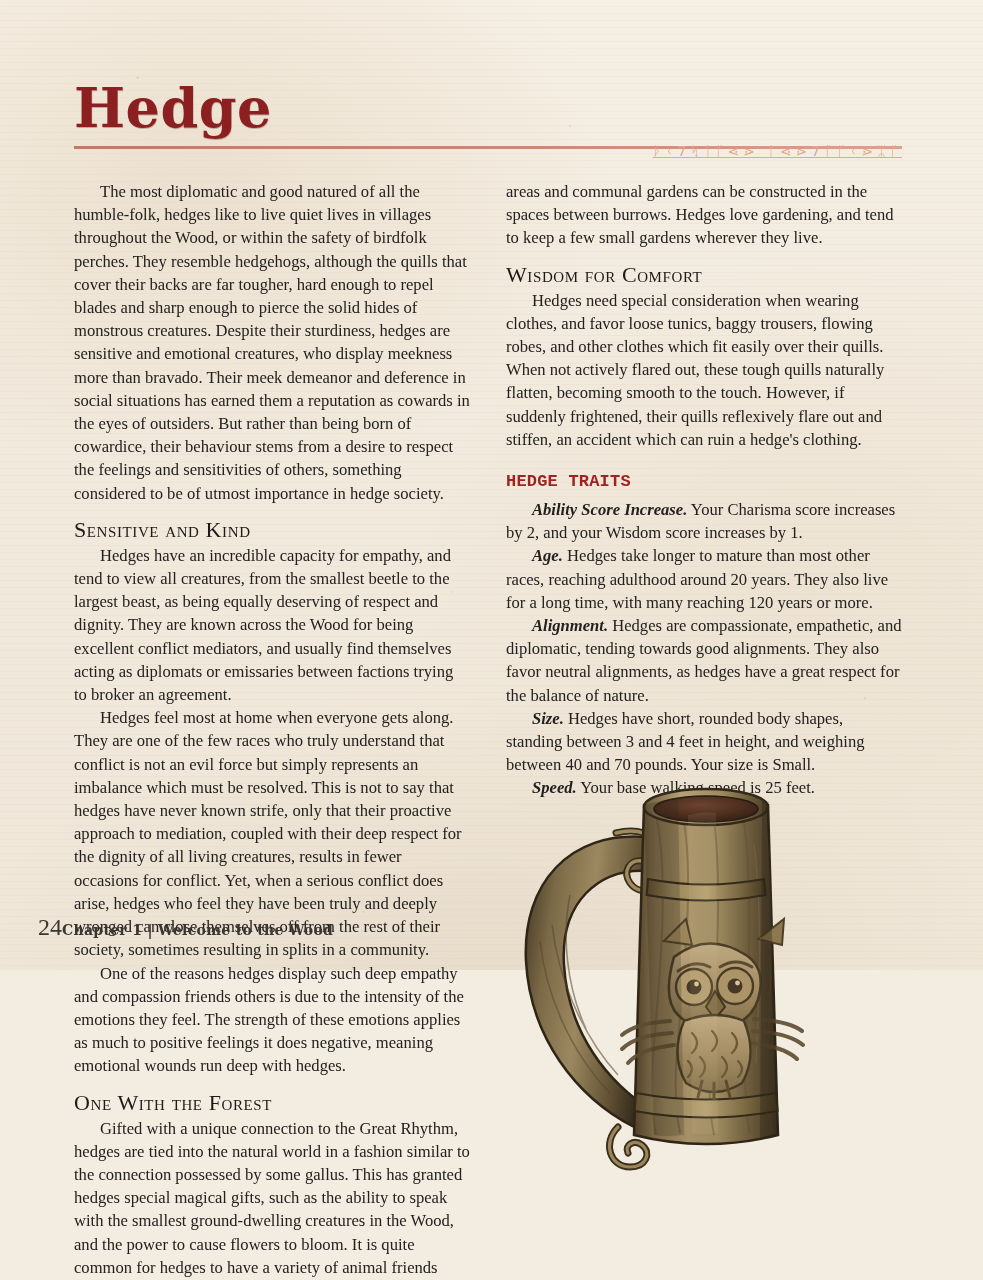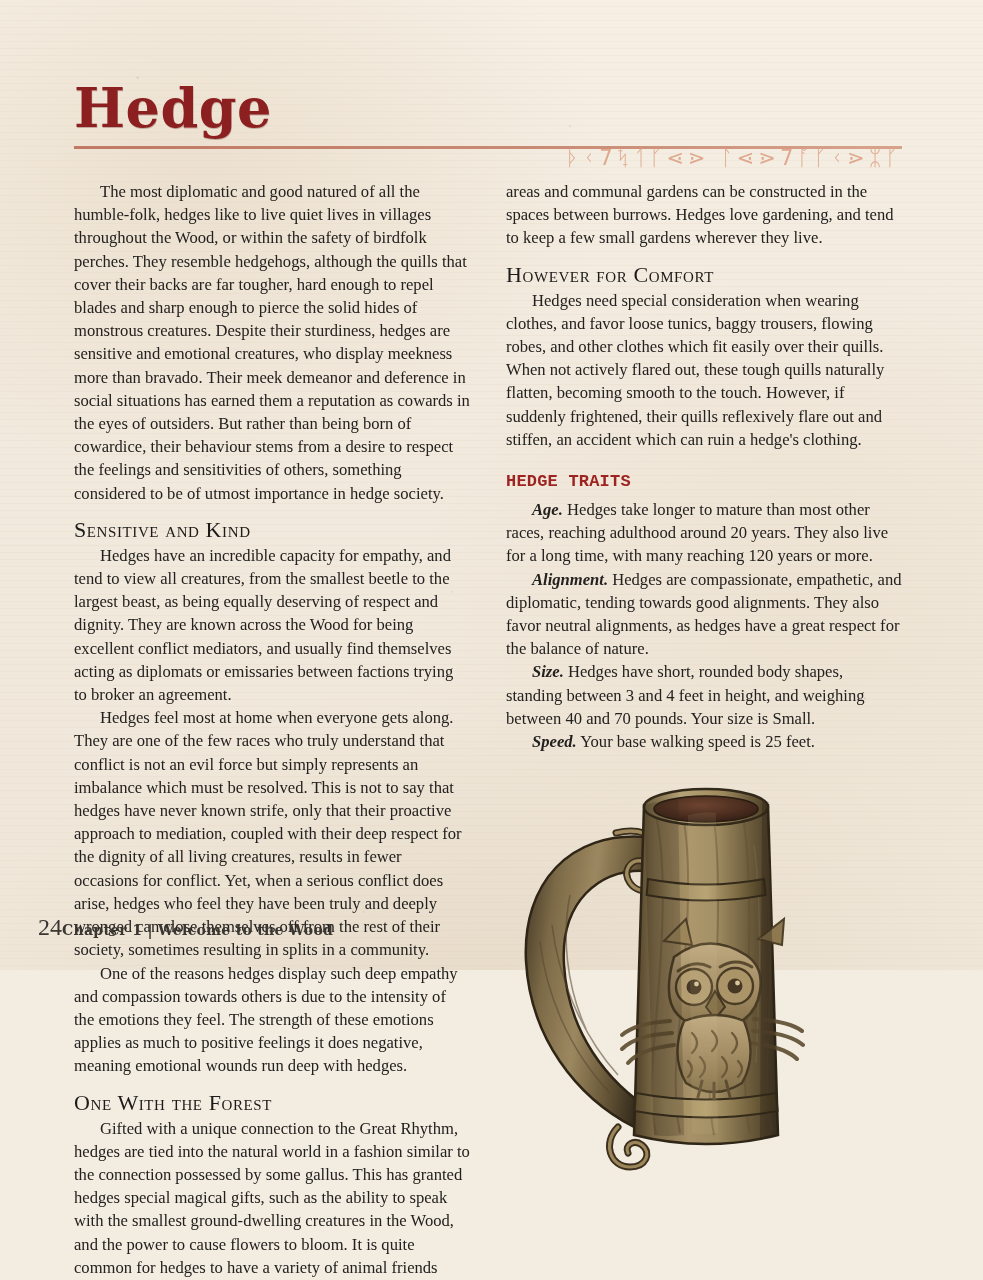--- a/index.html
+++ b/index.html
@@ -73,27 +73,28 @@
     position: absolute;
     left: 0;
     top: 68px;
     width: 828px;
     height: 3px;
     background: linear-gradient(90deg, #c07a66 0%, #c98a74 55%, #d8a38c 100%);
   }
   .runes {
     position: absolute;
     right: 0;
-    top: 68px;
+    top: 61px;
     font-family: "DejaVu Sans", sans-serif;
-    font-size: 21px;
+    font-size: 14px;
     line-height: 24px;
     letter-spacing: 4px;
     color: #dfa98e;
     white-space: nowrap;
+    text-decoration: underline;
   }
 
   
   .columns {
     position: absolute;
     left: 74px;
     top: 180px;
     width: 828px;
     height: 1010px;
   }
@@ -196,35 +197,36 @@
   </div>
 
   <div class="columns">
 
     <div class="col col-left">
       <p class="body">The most diplomatic and good natured of all the humble-folk, hedges like to live quiet lives in villages throughout the Wood, or within the safety of birdfolk perches. They resemble hedgehogs, although the quills that cover their backs are far tougher, hard enough to repel blades and sharp enough to pierce the solid hides of monstrous creatures. Despite their sturdiness, hedges are sensitive and emotional creatures, who display meekness more than bravado. Their meek demeanor and deference in social situations has earned them a reputation as cowards in the eyes of outsiders. But rather than being born of cowardice, their behaviour stems from a desire to respect the feelings and sensitivities of others, something considered to be of utmost importance in hedge society.</p>
 
       <h2 class="section">Sensitive and Kind</h2>
       <p class="body">Hedges have an incredible capacity for empathy, and tend to view all creatures, from the smallest beetle to the largest beast, as being equally deserving of respect and dignity. They are known across the Wood for being excellent conflict mediators, and usually find themselves acting as diplomats or emissaries between factions trying to broker an agreement.</p>
       <p class="body">Hedges feel most at home when everyone gets along. They are one of the few races who truly understand that conflict is not an evil force but simply represents an imbalance which must be resolved. This is not to say that hedges have never known strife, only that their proactive approach to mediation, coupled with their deep respect for the dignity of all living creatures, results in fewer occasions for conflict. Yet, when a serious conflict does arise, hedges who feel they have been truly and deeply wronged can close themselves off from the rest of their society, sometimes resulting in splits in a community.</p>
-      <p class="body">One of the reasons hedges display such deep empathy and compassion towards others is due to the intensity of the emotions they feel. The strength of these emotions applies as much to positive feelings it does negative, meaning emotional wounds run deep with hedges.</p>
+      <p class="body">One of the reasons hedges display such deep empathy and compassion friends others is due to the intensity of the emotions they feel. The strength of these emotions applies as much to positive feelings it does negative, meaning emotional wounds run deep with hedges.</p>
 
       <h2 class="section">One With the Forest</h2>
       <p class="body">Gifted with a unique connection to the Great Rhythm, hedges are tied into the natural world in a fashion similar to the connection possessed by some gallus. This has granted hedges special magical gifts, such as the ability to speak with the smallest ground-dwelling creatures in the Wood, and the power to cause flowers to bloom. It is quite common for hedges to have a variety of animal friends who share their home.</p>
 
     </div>
 
     <div class="col col-right">
       <p class="body no-indent">areas and communal gardens can be constructed in the spaces between burrows. Hedges love gardening, and tend to keep a few small gardens wherever they live.</p>
 
-      <h2 class="section">However for Comfort</h2>
+      <h2 class="section">Wisdom for Comfort</h2>
       <p class="body">Hedges need special consideration when wearing clothes, and favor loose tunics, baggy trousers, flowing robes, and other clothes which fit easily over their quills. When not actively flared out, these tough quills naturally flatten, becoming smooth to the touch. However, if suddenly frightened, their quills reflexively flare out and stiffen, an accident which can ruin a hedge's clothing.</p>
 
       <h2 class="traits">HEDGE TRAITS</h2>
 
+      <p class="trait"><span class="lead">Ability Score Increase.</span><span> Your Charisma score increases by 2, and your Wisdom score increases by 1.</span></p>
       <p class="trait"><span class="lead">Age.</span><span> Hedges take longer to mature than most other races, reaching adulthood around 20 years. They also live for a long time, with many reaching 120 years or more.</span></p>
       <p class="trait"><span class="lead">Alignment.</span><span> Hedges are compassionate, empathetic, and diplomatic, tending towards good alignments. They also favor neutral alignments, as hedges have a great respect for the balance of nature.</span></p>
       <p class="trait"><span class="lead">Size.</span><span> Hedges have short, rounded body shapes, standing between 3 and 4 feet in height, and weighing between 40 and 70 pounds. Your size is Small.</span></p>
       <p class="trait"><span class="lead">Speed.</span><span> Your base walking speed is 25 feet.</span></p>
     </div>
   </div>
 
   <div class="illus">
     <svg viewBox="0 0 400 420" xmlns="http://www.w3.org/2000/svg" aria-label="carved wooden owl tankard">
       <defs>

